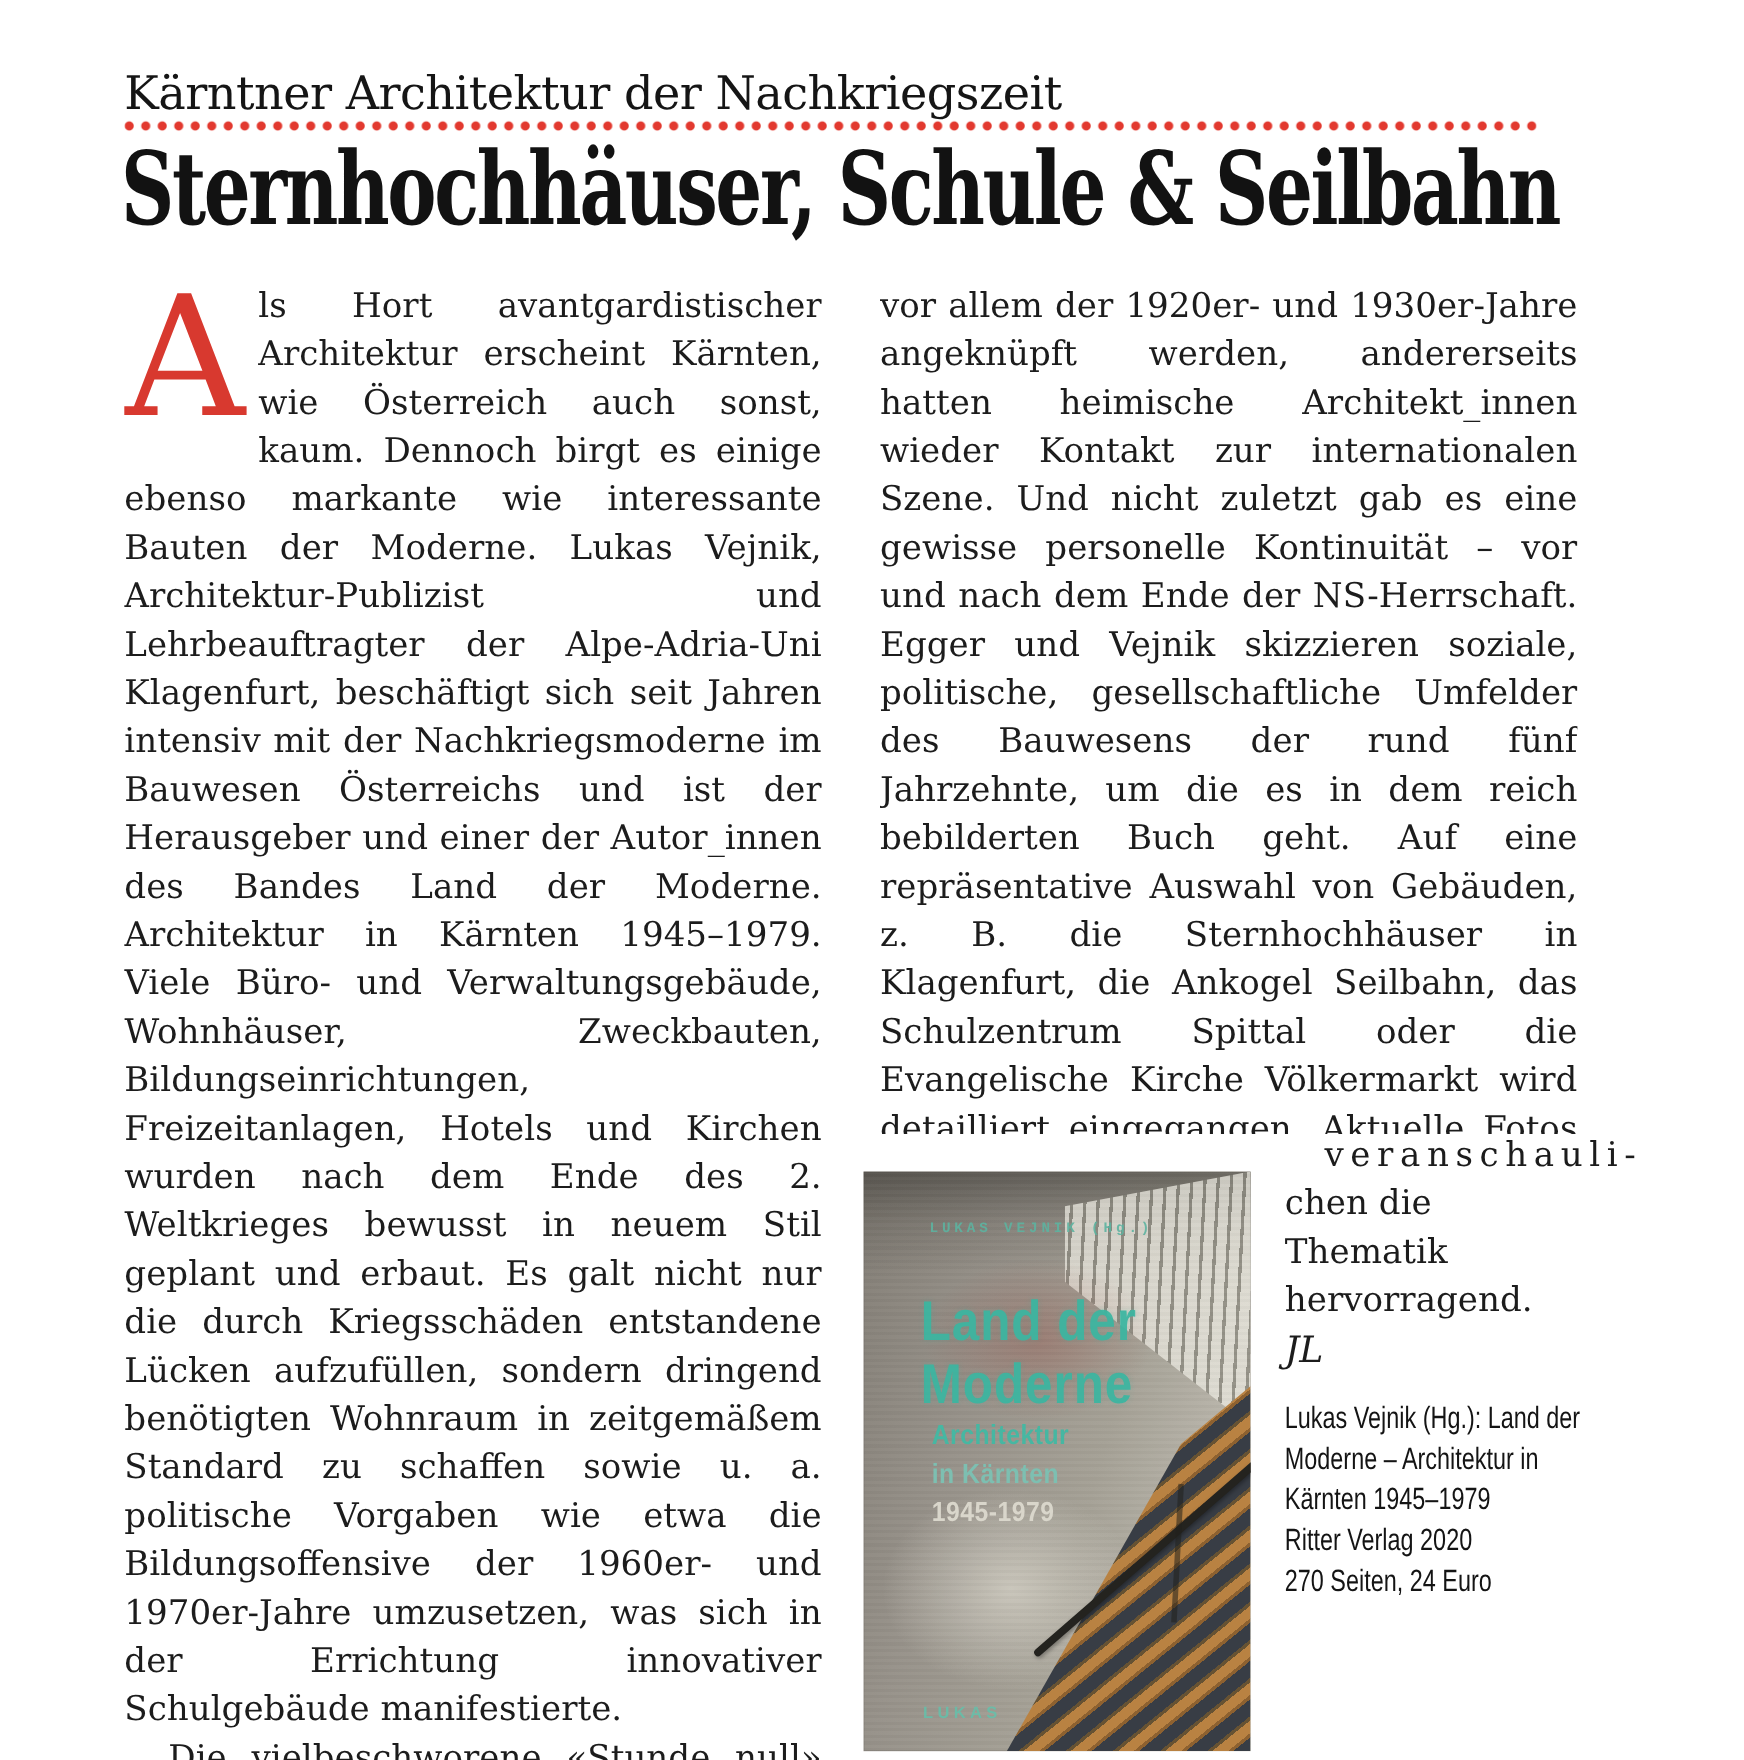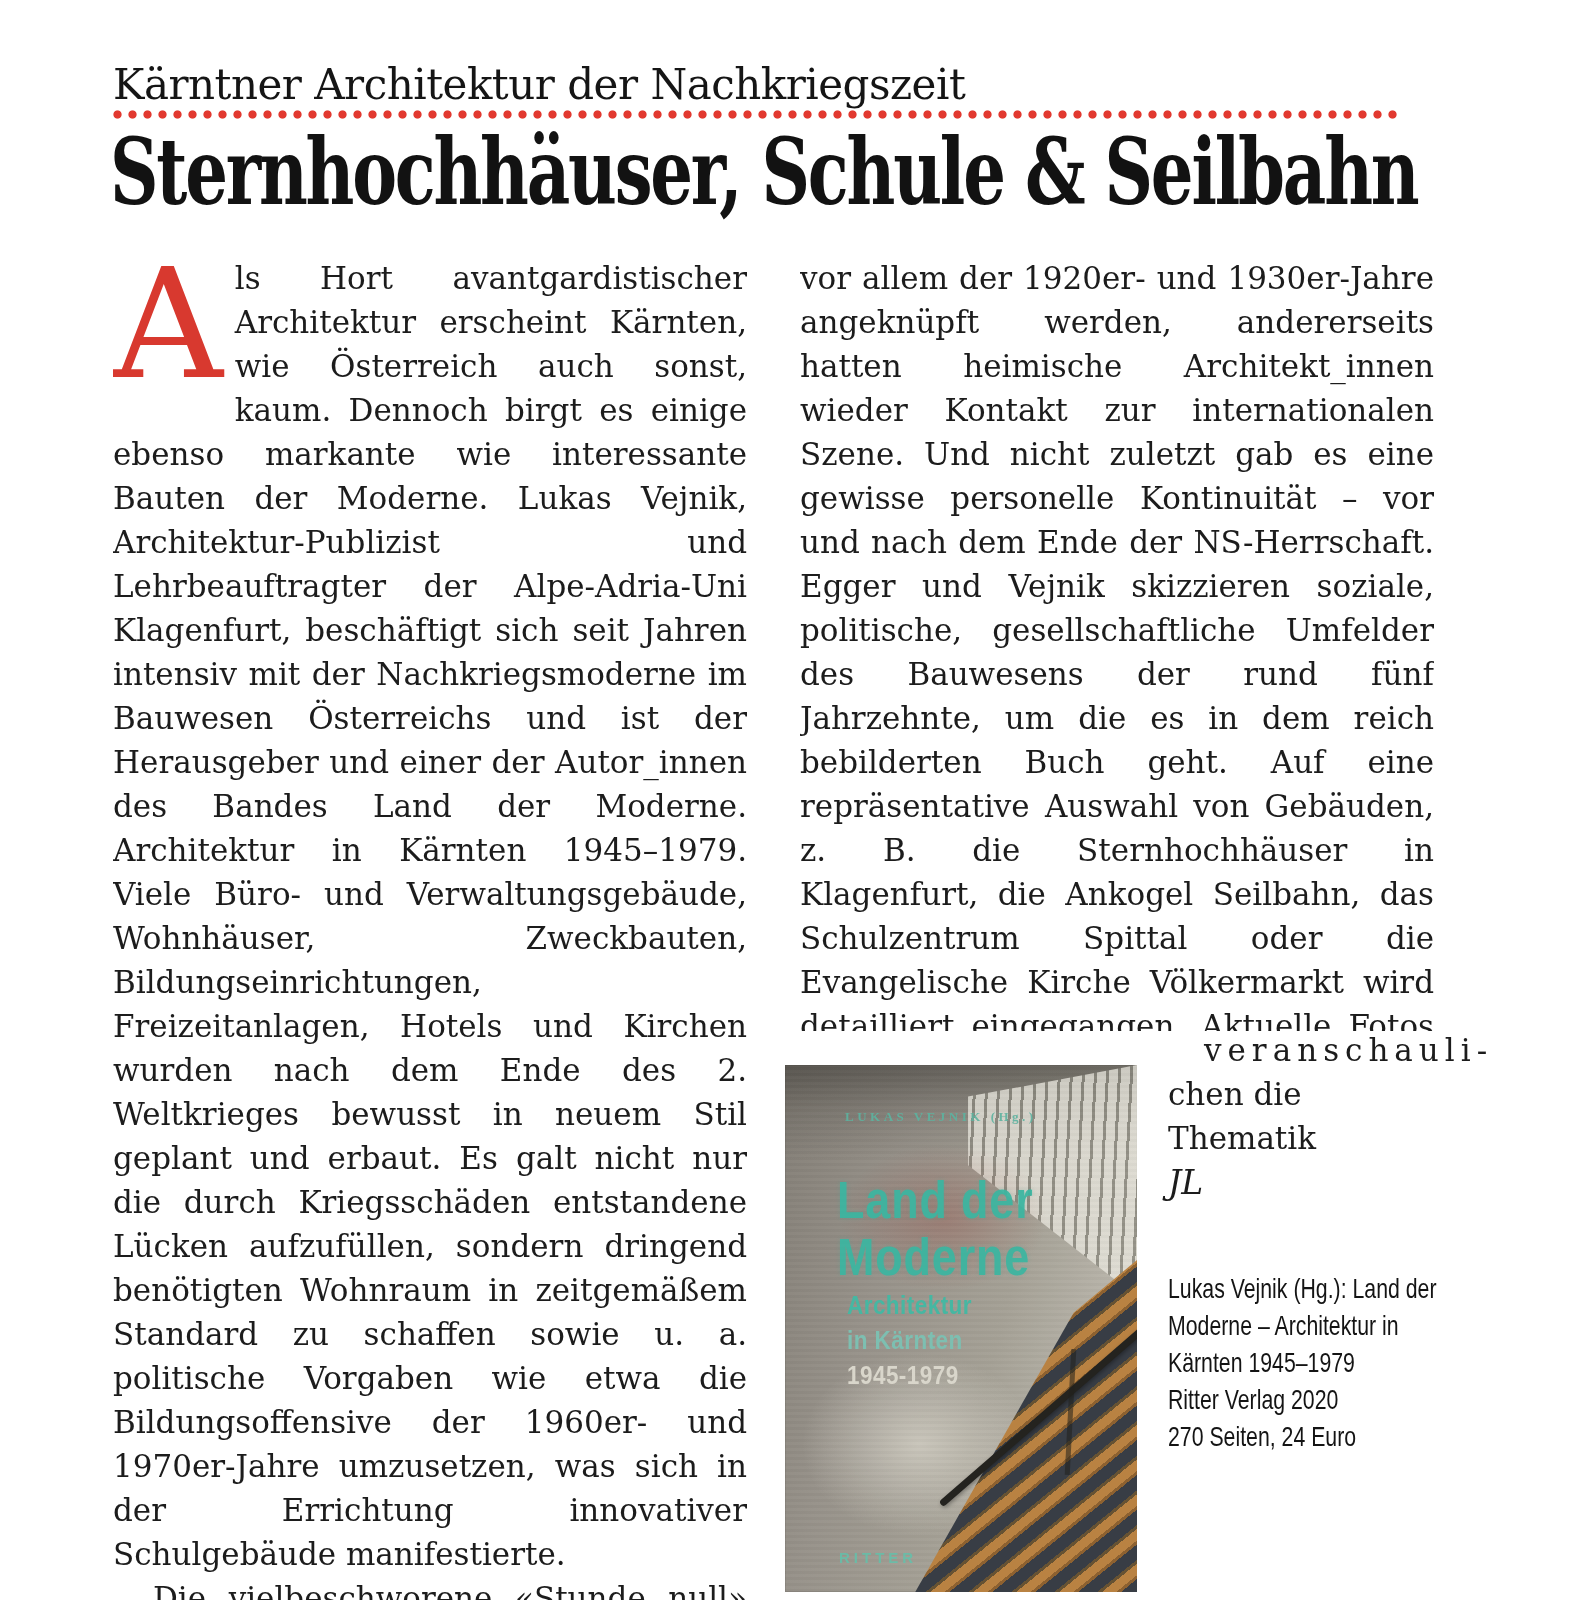--- a/index.html
+++ b/index.html
@@ -78,21 +78,21 @@
     background:repeating-linear-gradient(141deg,#383d45 0 12px,#665233 12px 15px,#b98242 15px 24px,#8d6130 24px 27px);
     clip-path:polygon(37% 100%,82% 47%,100% 37%,100% 100%);
   }
   .cv-rail{
     left:156px;top:436px;width:266px;height:7px;background:#24231f;border-radius:4px;
     transform:rotate(-41deg);transform-origin:left center;
     box-shadow:0 2px 4px rgba(0,0,0,0.35);
   }
   .cv-post{left:283px;top:284px;width:5px;height:126px;background:rgba(32,32,28,0.55);transform:rotate(3deg);}
   .cv-author{
-    left:60px;top:44px;font-family:Liberation Serif, serif;font-weight:bold;
+    left:60px;top:44px;font-family:Liberation Mono, monospace;font-weight:bold;
     font-size:13px;letter-spacing:3.5px;color:rgba(92,178,160,0.9);white-space:nowrap;
   }
   .cv-t1,.cv-t2{
     font-family:"Liberation Sans",sans-serif;font-weight:bold;font-size:51px;
     color:#3bb6a1;letter-spacing:1px;transform:scaleX(0.88);transform-origin:left top;
     opacity:0.93;white-space:nowrap;text-shadow:0 0 6px rgba(60,180,160,0.25);
   }
   .cv-t1{left:52px;top:106px;}
   .cv-t2{left:52px;top:163px;}
   .cv-sub{
@@ -121,39 +121,40 @@
   <p class="p2" style="margin:0;">Die vielbeschworene «Stunde null» im Jahr ‘45 gab es auch im Bereich Architektur nicht, wie die Kulturwissenschaftlerin Simone Egger in ihrem Beitrag erläutert. Einerseits konnte an moderne Strömungen</p>
 </div>
 
 <div class="col col2">
   <p class="p1" style="margin:0;">vor allem der 1920er- und 1930er-Jahre angeknüpft werden, andererseits hatten heimische Architekt_innen wieder Kontakt zur internationalen Szene. Und nicht zuletzt gab es eine gewisse personelle Kontinuität – vor und nach dem Ende der NS-Herrschaft. Egger und Vejnik skizzieren soziale, politische, gesellschaftliche Umfelder des Bauwesens der rund fünf Jahrzehnte, um die es in dem reich bebilderten Buch geht. Auf eine repräsentative Auswahl von Gebäuden, z. B. die Sternhochhäuser in Klagenfurt, die Ankogel Seilbahn, das Schulzentrum Spittal oder die Evangelische Kirche Völkermarkt wird detailliert eingegangen. Aktuelle Fotos (von Gerhard Maurer) und historische Aufnahmen (überwiegend von Hans-Jörg Abuja)</p>
 </div>
 
 <div class="sidecol">
   <div class="sc-line1">veranschauli-</div>
   <div>chen die Thematik</div>
+  <div>hervorragend.</div>
   <div class="jl">JL</div>
 </div>
 
 <div class="cover">
   <div class="cv-topshade"></div>
   <div class="cv-planks"></div>
   <div class="cv-redghost"></div>
   <div class="cv-light"></div>
   <div class="cv-grain"></div>
   <div class="cv-stairs"></div>
   <div class="cv-rail"></div>
   <div class="cv-post"></div>
   <div class="cv-author">LUKAS VEJNIK (Hg.)</div>
   <div class="cv-t1">Land der</div>
   <div class="cv-t2">Moderne</div>
   <div class="cv-sub cv-s1">Architektur</div>
   <div class="cv-sub cv-s2">in Kärnten</div>
   <div class="cv-sub cv-s3">1945-1979</div>
-  <div class="cv-pub">RITTER</div>
+  <div class="cv-pub">LUKAS</div>
 </div>
 
 <div class="caption">
   <div>Lukas Vejnik (Hg.): Land der</div>
   <div>Moderne – Architektur in</div>
   <div>Kärnten 1945–1979</div>
   <div>Ritter Verlag 2020</div>
   <div>270 Seiten, 24 Euro</div>
 </div>
 

